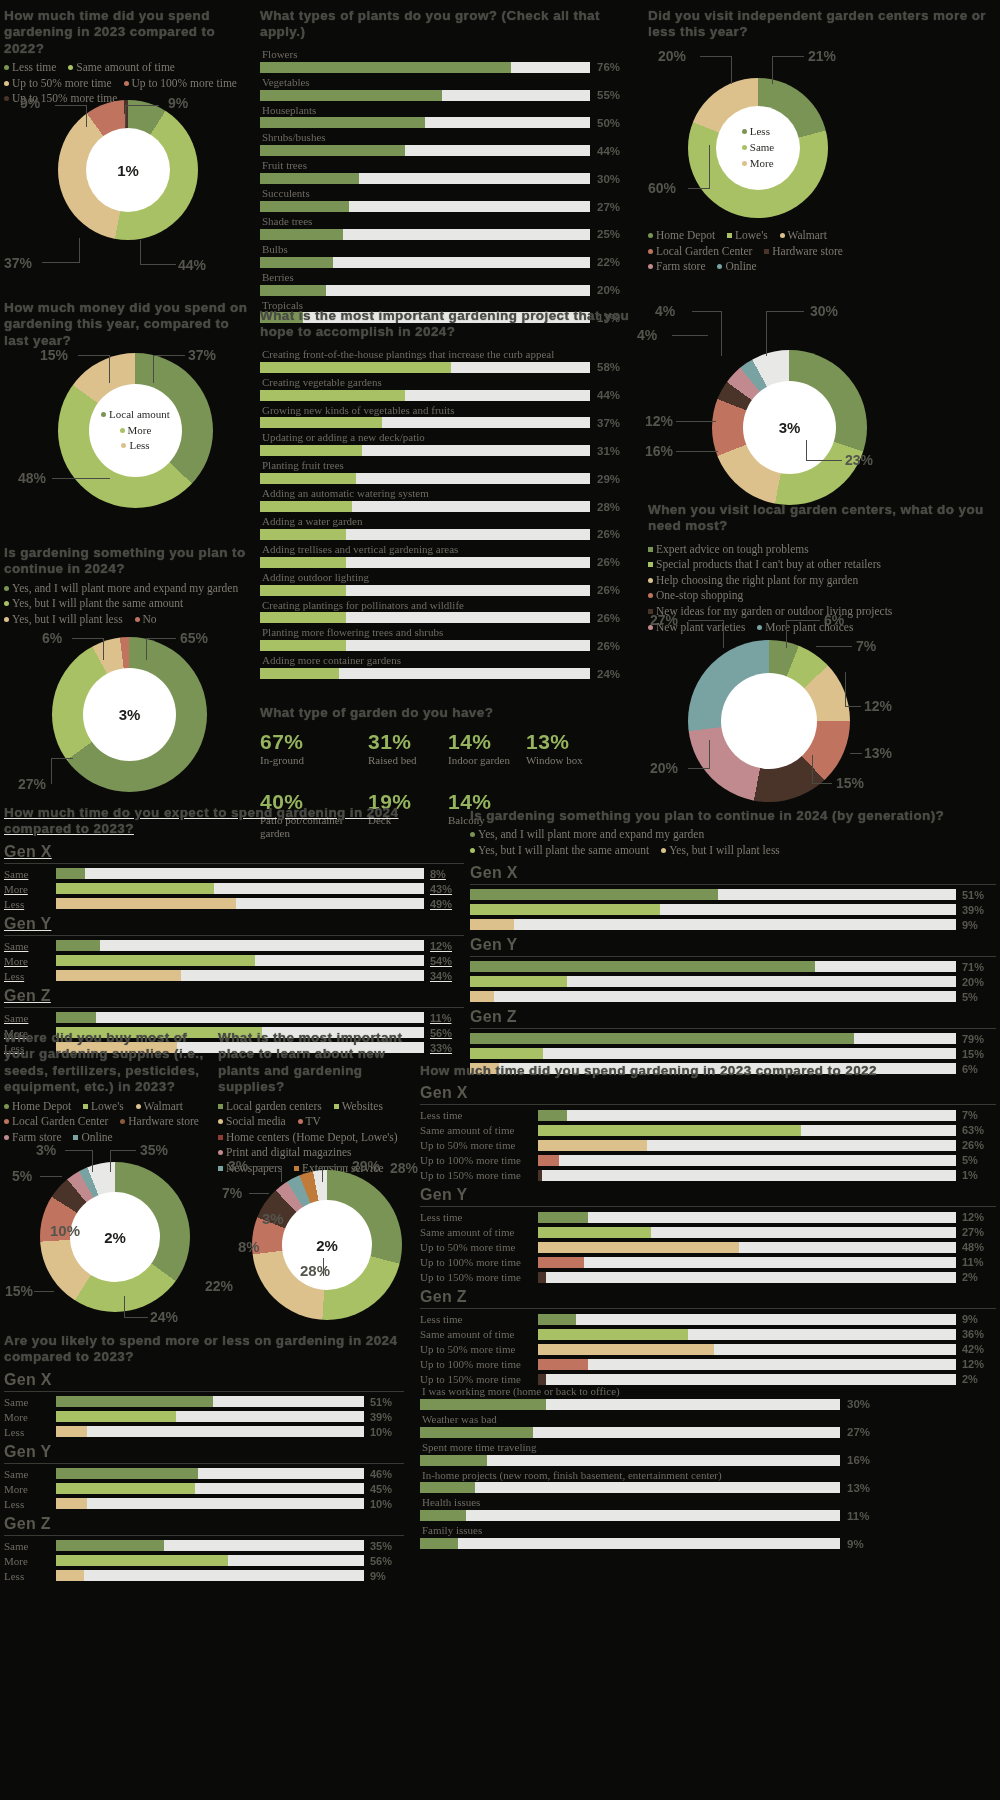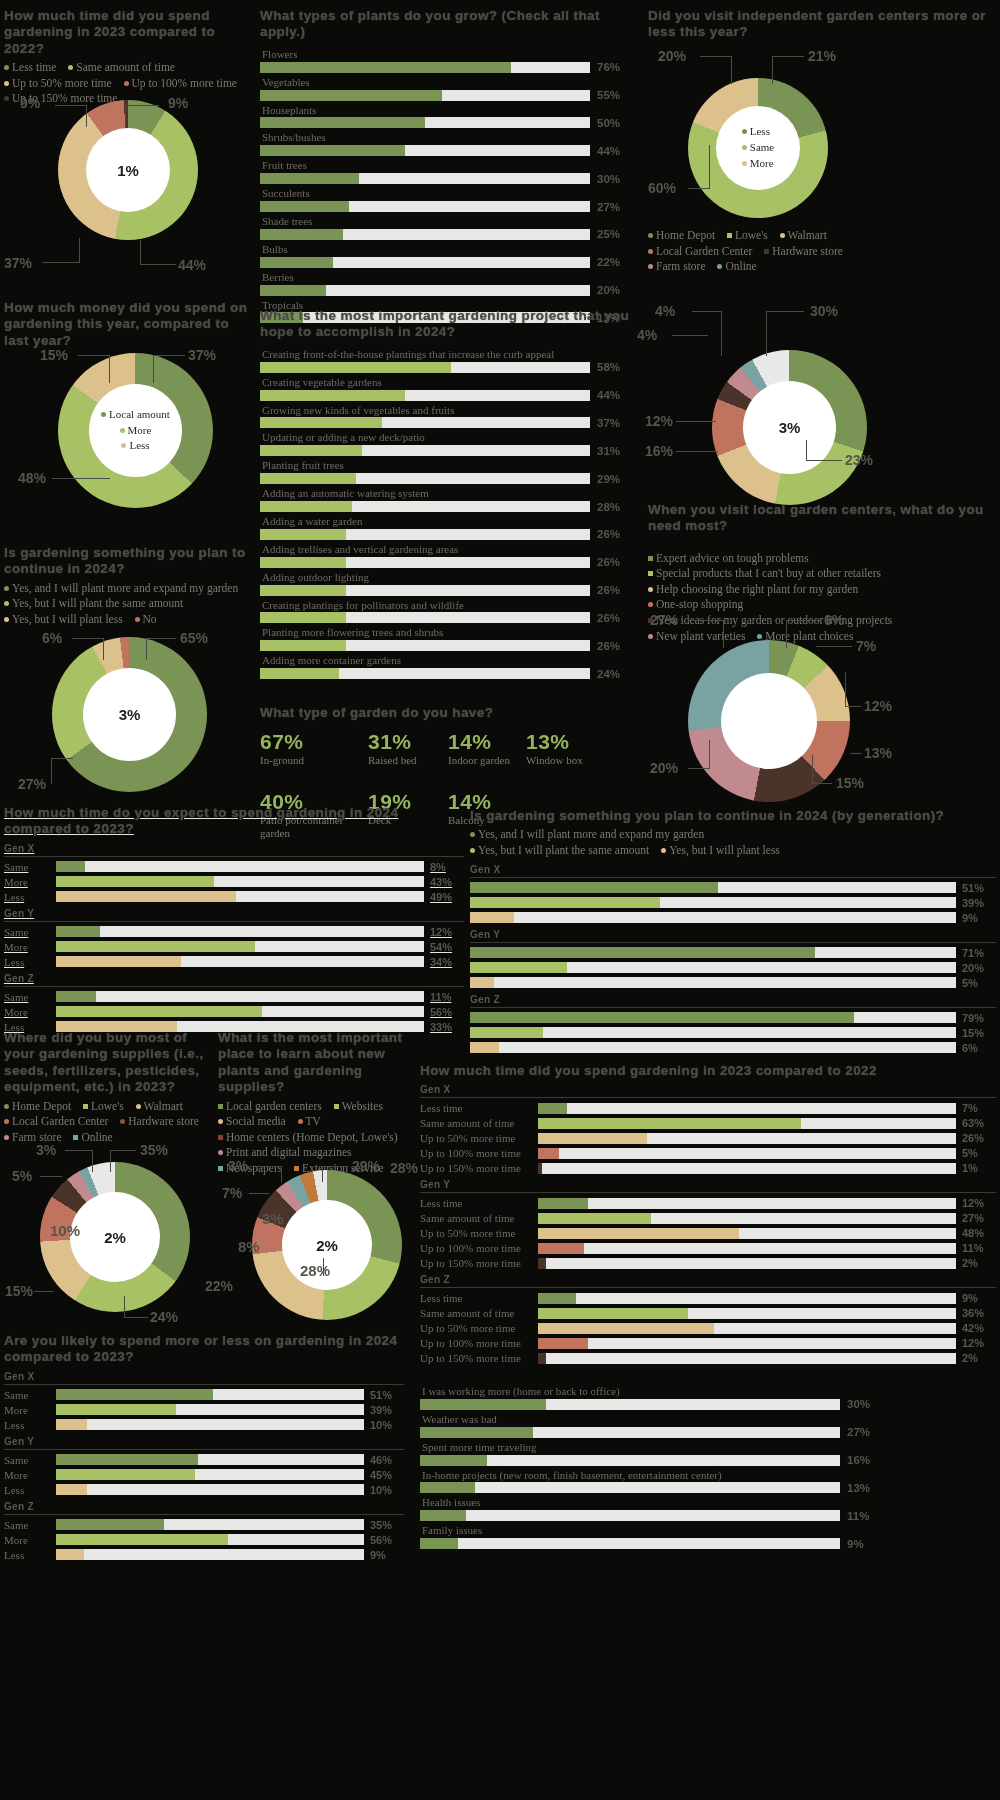--- a/index.html
+++ b/index.html
@@ -40,21 +40,21 @@
     font-family: "Liberation Sans", sans-serif;
   }
 
   
   .grow { display: flex; align-items: center; gap: 6px; margin-bottom: 3px; }
   .grow .glab { font-family: "Liberation Serif", serif; font-size: 11px; color: #6e6b62; width: 46px; flex: none; }
   .grow .glab.wide { width: 112px; }
   .grow .gtrack { flex: 1; height: 11px; background: #e7e7e5; position: relative; }
   .grow .gval { width: 34px; flex: none; font-weight: bold; font-size: 11px; color: #57574f; text-align: left; }
   .genhdr {
-    font-weight: bold; font-size: 10px; color: #58584f; letter-spacing:.3px;
+    font-weight: bold; font-size: 16px; color: #58584f; letter-spacing:.3px;
     border-bottom: 1px solid #3a3a35; padding-bottom: 2px; margin: 5px 0 4px;
   }
 
   
   .donutwrap { position: relative; }
   .donut { border-radius: 50%; position: relative; }
   .donut .hole {
     position: absolute; border-radius: 50%; background: #fff;
     display: flex; align-items: center; justify-content: center;
     flex-direction: column;
@@ -415,21 +415,21 @@
   <div class="abs callout" style="left:645px; top:413px;">12%</div>
   <div class="abs lead" style="left:676px;top:421px;width:40px;height:1px;"></div>
   <div class="abs callout" style="left:645px; top:443px;">16%</div>
   <div class="abs lead" style="left:676px;top:451px;width:42px;height:1px;"></div>
   <div class="abs callout" style="left:845px; top:452px;">23%</div>
   <div class="abs lead" style="left:806px;top:460px;width:36px;height:1px;"></div>
   <div class="abs lead" style="left:806px;top:440px;width:1px;height:21px;"></div>
 
   <div class="abs" style="left:648px; top:502px; width:348px;">
     <div class="q-title">When you visit local garden centers, what do you need most?</div>
-    <div class="legend" style="margin-top:16px;">
+    <div class="legend" style="margin-top:7px;">
       <div><span class="sq" style="background:#7a9455"></span><span>Expert advice on tough problems</span></div>
       <div><span class="sq" style="background:#a8c165"></span><span>Special products that I can't buy at other retailers</span></div>
       <div><span class="dot" style="background:#dcc18d"></span><span>Help choosing the right plant for my garden</span></div>
       <div>
         <span class="li"><span class="dot" style="background:#c0745f"></span><span>One-stop shopping</span></span>
         <span class="li"><span class="sq" style="background:#4a3429"></span><span>New ideas for my garden or outdoor living projects</span></span>
       </div>
       <div>
         <span class="li"><span class="dot" style="background:#c08a8e"></span><span>New plant varieties</span></span>
         <span class="li"><span class="dot" style="background:#79a3a2"></span><span>More plant choices</span></span>

